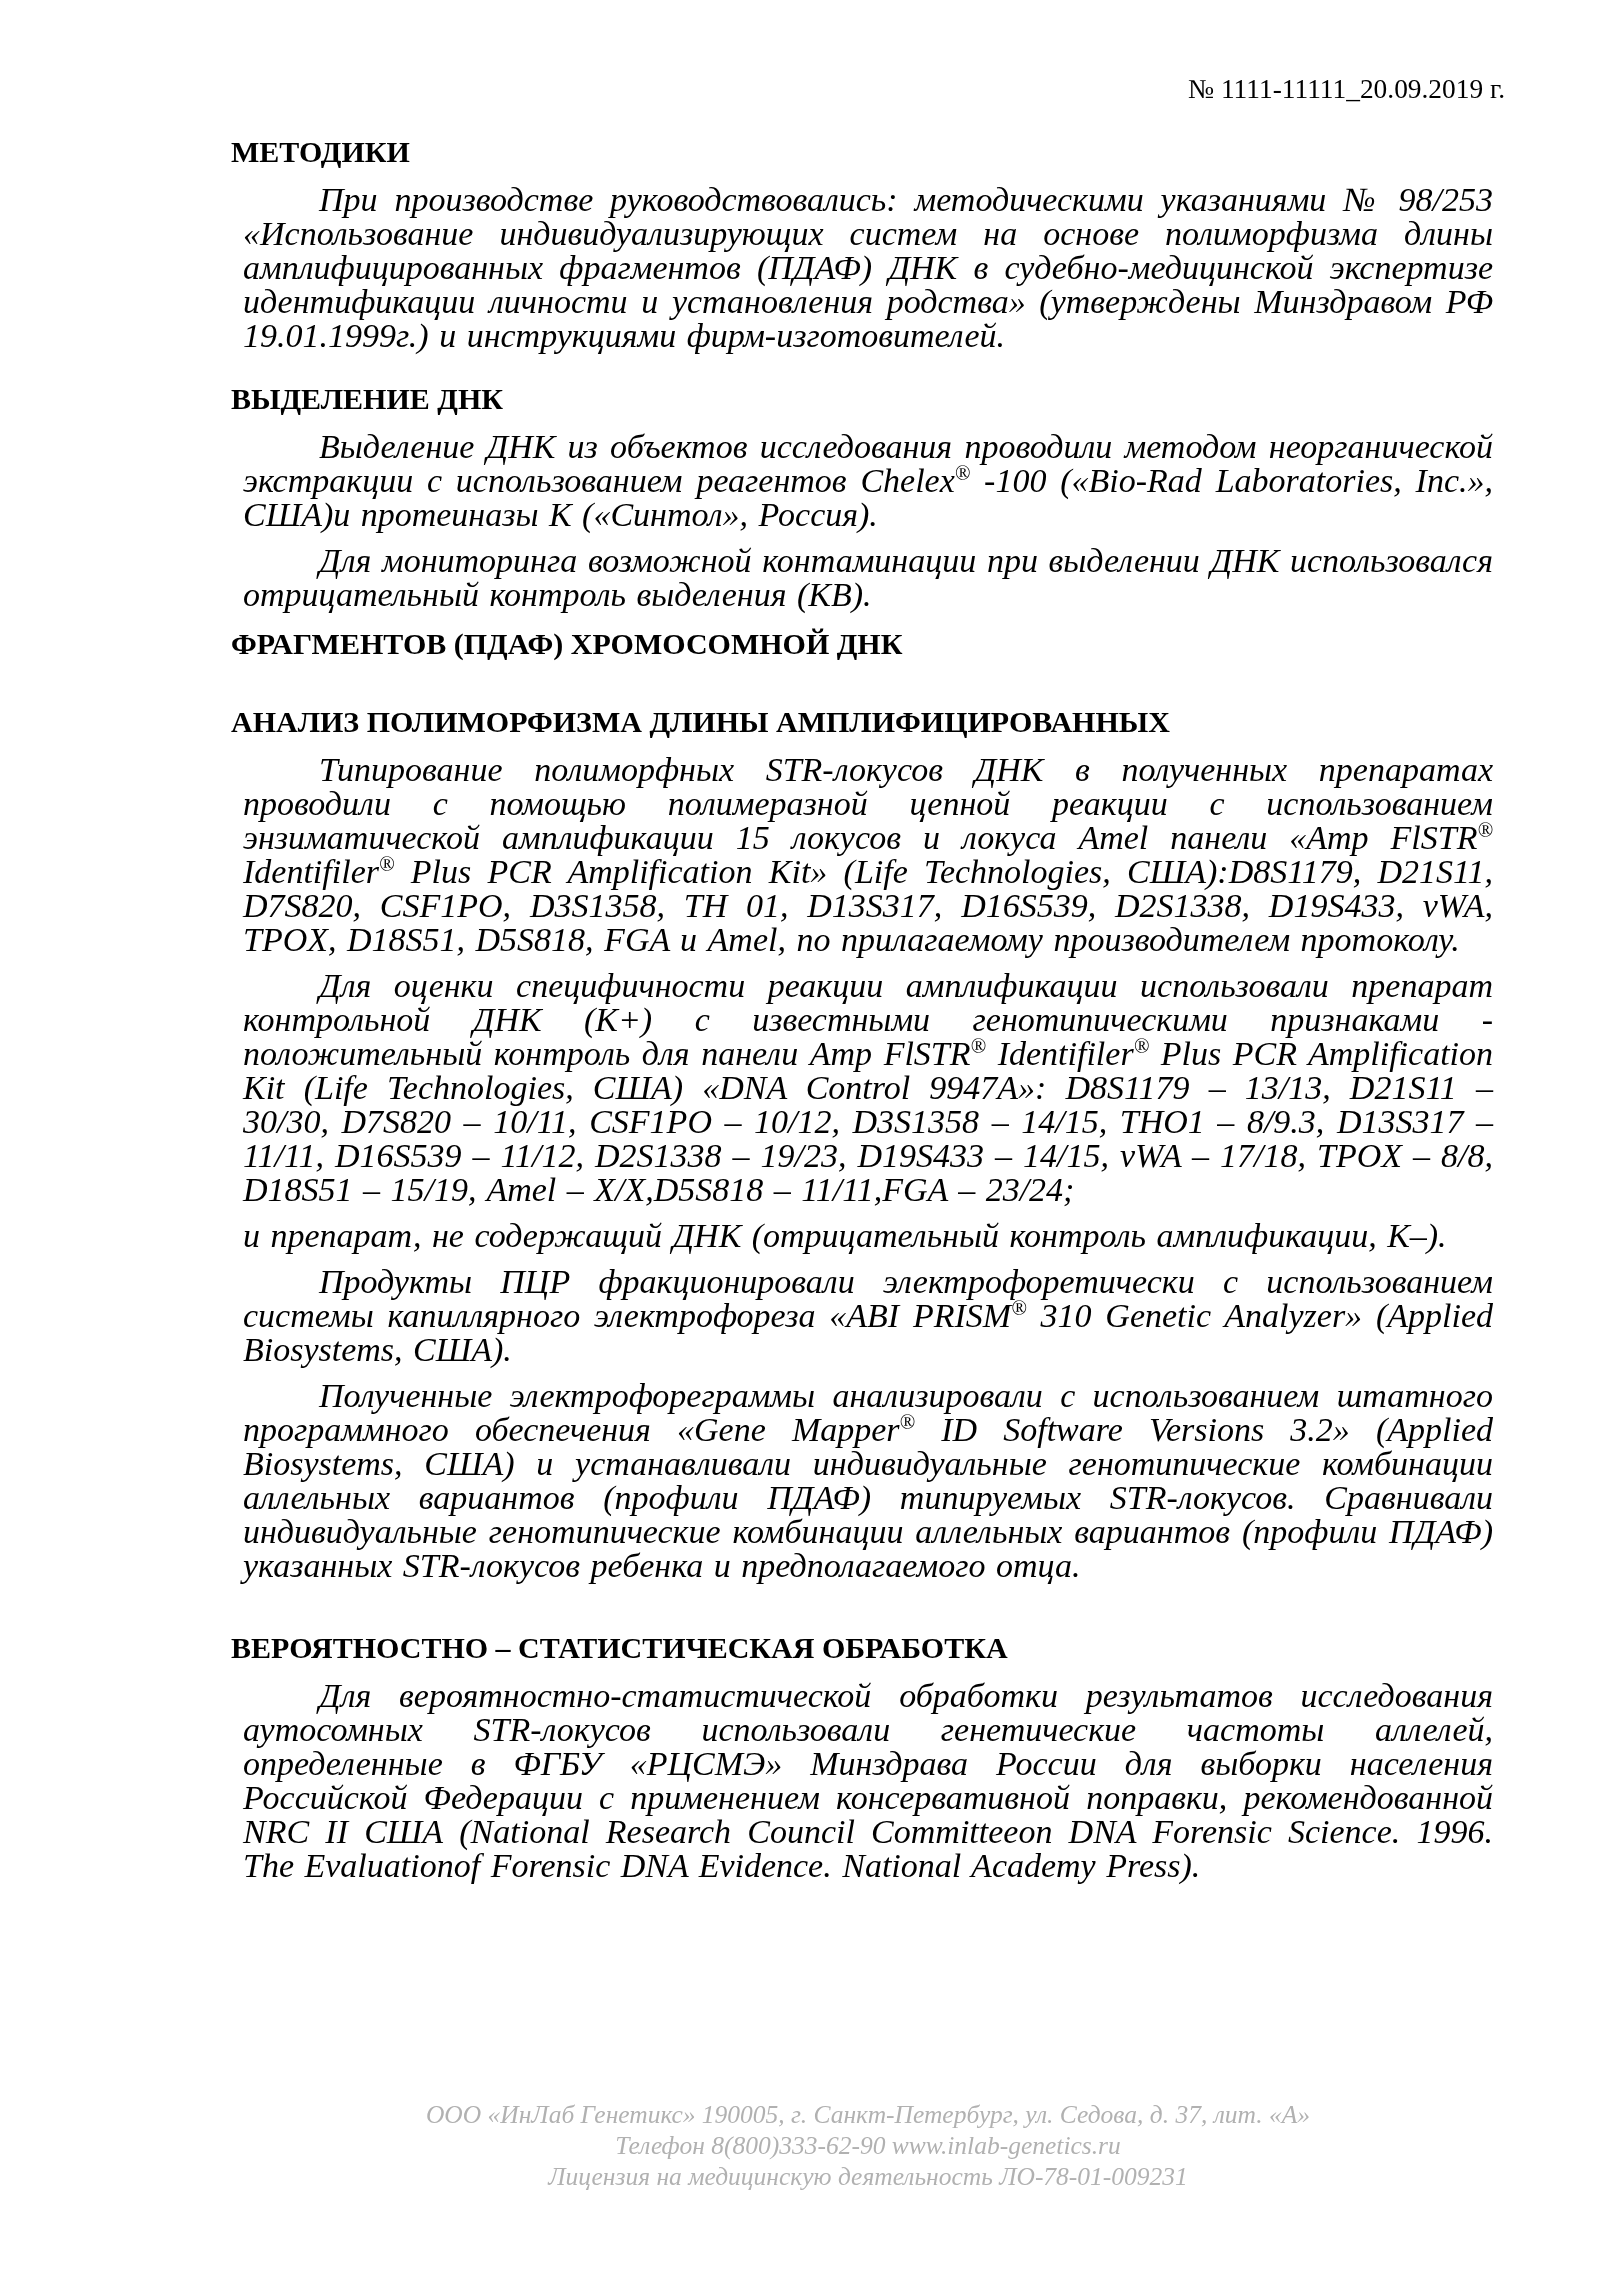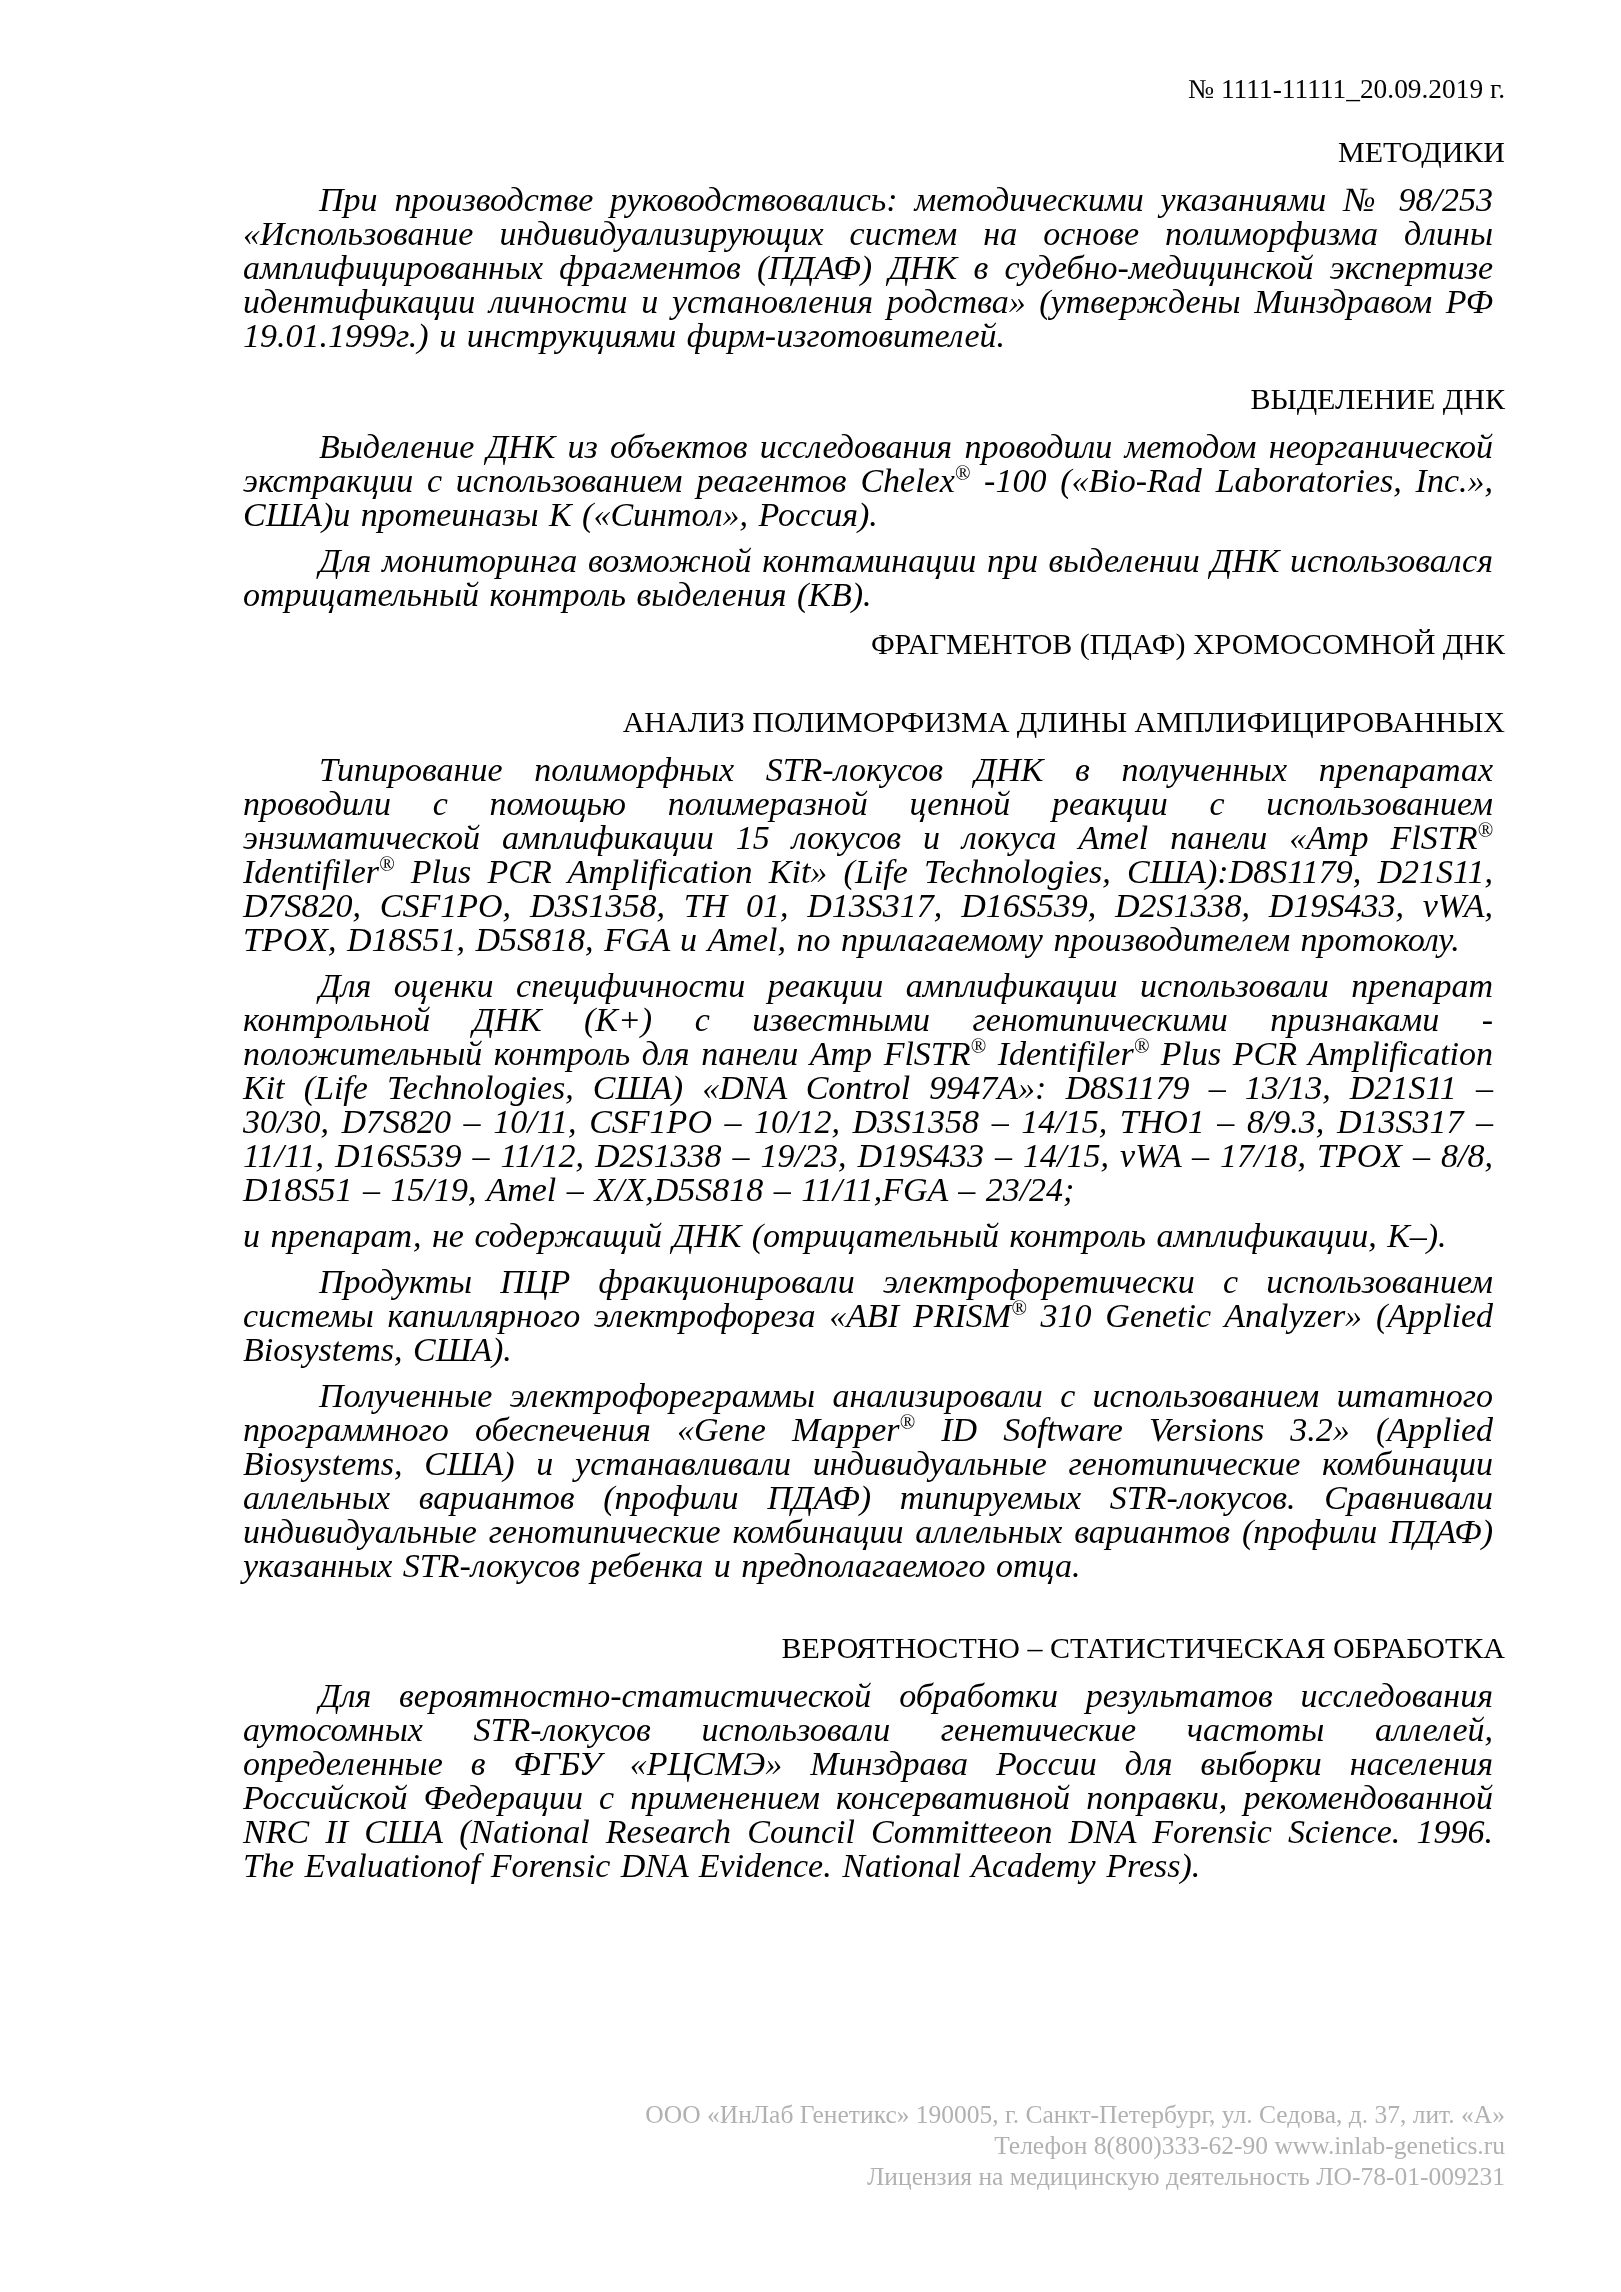--- a/index.html
+++ b/index.html
@@ -18,22 +18,22 @@
     top: 0;
     width: 1274px;
   }
   .doc-header {
     padding-top: 73px;
     text-align: right;
     font-size: 27.4px;
     line-height: 32px;
   }
   .heading {
-    text-align: right;
-    font-weight: normal;
+    text-align: left;
+    font-weight: bold;
     font-size: 30px;
     line-height: 39px;
   }
   .h-methods   { margin-top: 27.4px; }
   .h-extract   { margin-top: 26px; }
   .h-analysis  { margin-top: 39px; }
   .h-stats     { margin-top: 45px; }
   p.body {
     margin: 12px;
     font-size: 34px;
@@ -42,24 +42,25 @@
     word-spacing: 2px;
     font-style: italic;
   }
   p.indent { text-indent: 76px; }
   sup { font-size: 0.6em; line-height: 0; vertical-align: super; }
   .doc-footer {
     position: absolute;
     left: 231px;
     top: 2099px;
     width: 1274px;
-    text-align: right;
+    text-align: center;
     color: #b1b1b1;
     font-size: 25.5px;
     line-height: 31px;
+    font-style: italic;
   }
 </style>
 </head>
 <body>
 
 <div class="page">
   <div class="content">
 
     <div class="doc-header">
       <div>№ 1111-11111_20.09.2019 г.</div>

